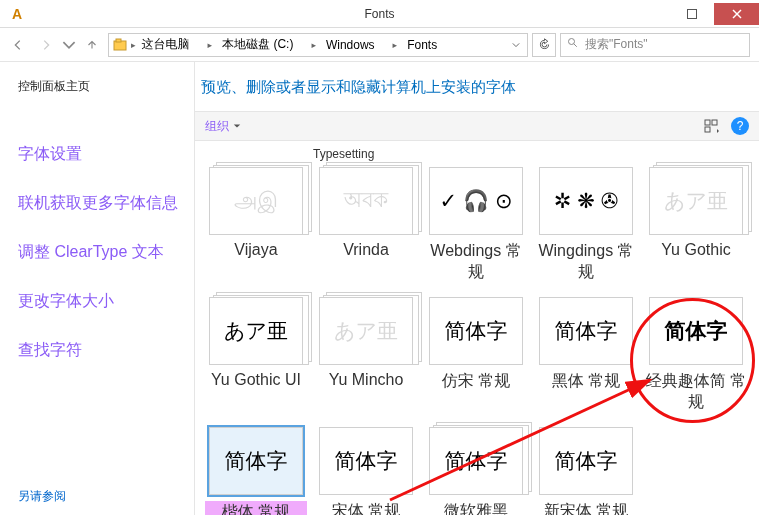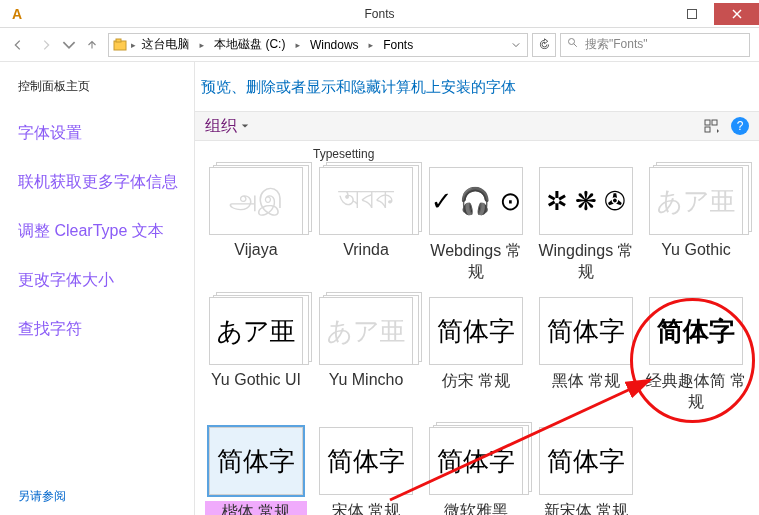--- a/index.html
+++ b/index.html
@@ -9,45 +9,45 @@
 .title-text { position: absolute; left: 50%; transform: translateX(-50%); font-size: 12px; color: #333; }
 .titlebar .winbtns { margin-left: auto; display: flex; }
 .winbtn { width: 45px; height: 22px; display: flex; align-items: center; justify-content: center; }
 .winbtn.max { background: #fff; }
 .winbtn.close { background: #c75050; color: #fff; }
 .navbar { height: 34px; display: flex; align-items: center; padding: 0 6px; border-bottom: 1px solid #e5e5e5; gap: 4px; }
 .navbtn { width: 24px; height: 24px; display: flex; align-items: center; justify-content: center; color: #888; border-radius: 2px; }
 .navbtn svg { width: 14px; height: 14px; }
 .breadcrumb { flex: 1; display: flex; align-items: center; height: 24px; border: 1px solid #ccc; padding: 0 2px; gap: 2px; max-width: 420px; }
 .bc-icon { width: 18px; height: 18px; display: flex; align-items: center; justify-content: center; }
-.bc-item { padding: 0 4px; font-size: 12px; display: flex; align-items: center; gap: 10px; }
+.bc-item { padding: 0 4px; font-size: 12px; display: flex; align-items: center; gap: 18px; }
 .bc-sep { color: #666; font-size: 9px; }
 .bc-dd { width: 18px; display: flex; align-items: center; justify-content: center; color: #666; margin-left: auto; }
 .refreshbtn { width: 24px; height: 24px; border: 1px solid #ccc; display: flex; align-items: center; justify-content: center; }
 .searchbox { width: 190px; height: 24px; border: 1px solid #ccc; display: flex; align-items: center; padding: 0 6px; gap: 6px; }
 .searchbox .sicon { color: #888; }
 .searchbox .stext { color: #888; font-size: 12px; }
 .main { display: flex; height: calc(100% - 62px); }
 .sidebar { width: 195px; padding: 16px 10px 10px 18px; border-right: 1px solid #e5e5e5; display: flex; flex-direction: column; gap: 12px; }
-.side-title { font-size: 12px; color: #222; margin-bottom: 0; }
+.side-title { font-size: 12px; color: #222; margin-bottom: 21px; }
 .side-link { font-size: 16px; color: #8b5cf6; cursor: default; margin-top: 16px; }
 .side-sep { flex: 1; }
 .side-footer { color: #0066cc; font-size: 12px; }
 .content { flex: 1; display: flex; flex-direction: column; overflow: hidden; }
 .header-desc { color: #006ebf; font-size: 15px; padding: 16px 0 14px 6px; }
 .toolbar { height: 30px; background: #f5f5f5; border-top: 1px solid #e5e5e5; border-bottom: 1px solid #e5e5e5; display: flex; align-items: center; padding: 0 10px; gap: 6px; }
-.tb-label { font-size: 16px; color: #701a75; display:flex; align-items:center; gap:4px;}
+.tb-label { font-size: 12px; color: #8b5cf6; display:flex; align-items:center; gap:4px;}
 .tb-right { margin-left: auto; display: flex; align-items: center; gap: 10px; }
 .tb-ico { width: 18px; height: 18px; display: flex; align-items: center; justify-content: center; color: #555; }
 .tb-help { width: 18px; height: 18px; border-radius: 50%; background: #1e90ff; color: #fff; display: flex; align-items: center; justify-content: center; font-size: 12px; }
 .grid { flex: 1; overflow: hidden; padding: 6px 8px 0 8px; }
 .toprow-label { text-align: left; font-size: 12px; color: #333; margin-bottom: 6px; margin-left: 110px; width: 110px; }
 .font-grid { display: grid; grid-template-columns: repeat(5, 106px); gap: 14px 4px; }
 .font-item { display: flex; flex-direction: column; align-items: center; gap: 6px; position: relative; }
-.font-thumb { width: 94px; height: 68px; border: 1px solid #d0d0d0; background: #fff; display: flex; align-items: center; justify-content: center; font-size: 26px; position: relative; }
+.font-thumb { width: 94px; height: 68px; border: 1px solid #d0d0d0; background: #fff; display: flex; align-items: center; justify-content: center; font-size: 21px; position: relative; }
 .font-thumb.stack::before, .font-thumb.stack::after { content: ""; position: absolute; width: 94px; height: 68px; border: 1px solid #d0d0d0; background: #fff; z-index: -1; }
 .font-thumb.stack::before { top: -3px; left: 3px; }
 .font-thumb.stack::after { top: -6px; left: 6px; z-index: -2; }
 .font-thumb.dim { color: #d8d8d8; }
 .font-thumb.bold { font-weight: 900; }
 .font-label { font-size: 16px; color: #333; text-align: center; }
 .font-item.selected .font-thumb { outline: 2px solid #5aa3e0; background: #e6f2fb; }
 .font-item.selected .font-label { background: #f0abfc; padding: 1px 17px; text-decoration: underline; }
 .circle-annot { position: absolute; width: 125px; height: 125px; border: 3px solid #e11; border-radius: 50%; pointer-events: none; z-index: 50; }
 .arrow-annot { position: absolute; z-index: 49; pointer-events: none; }

